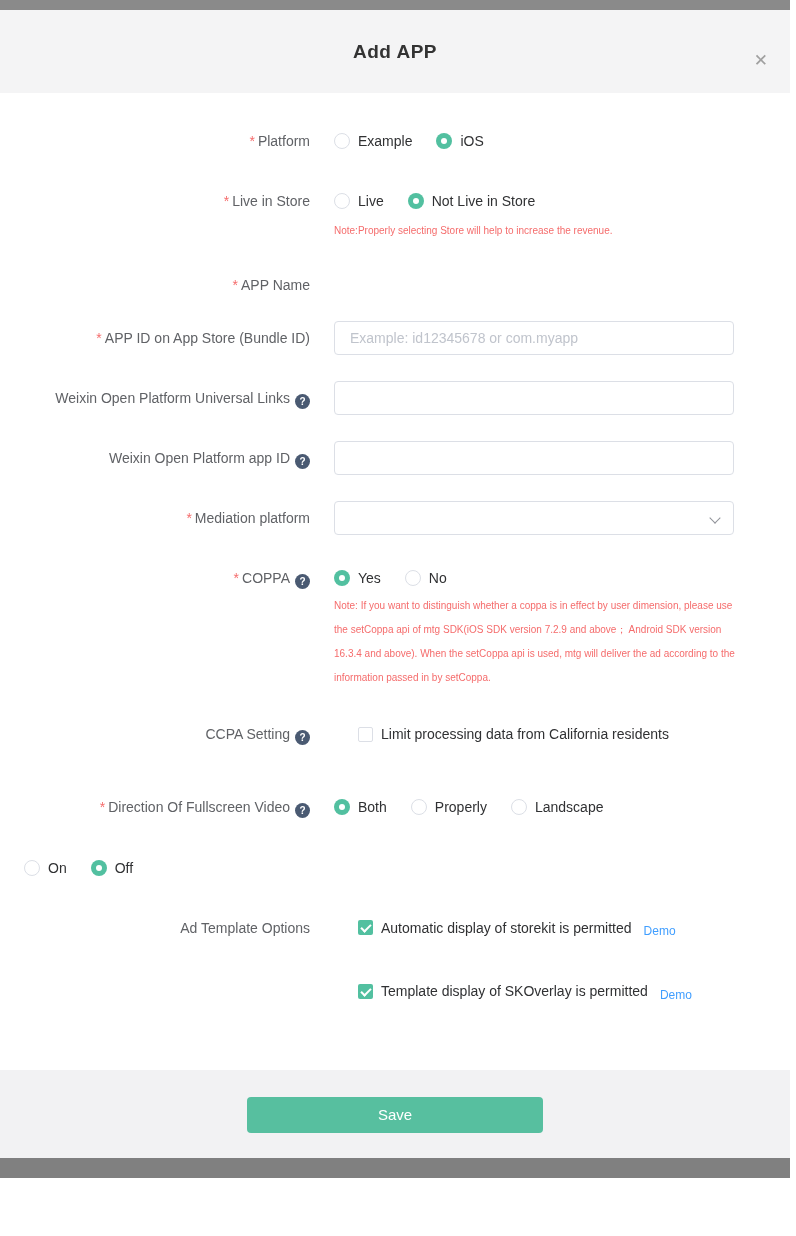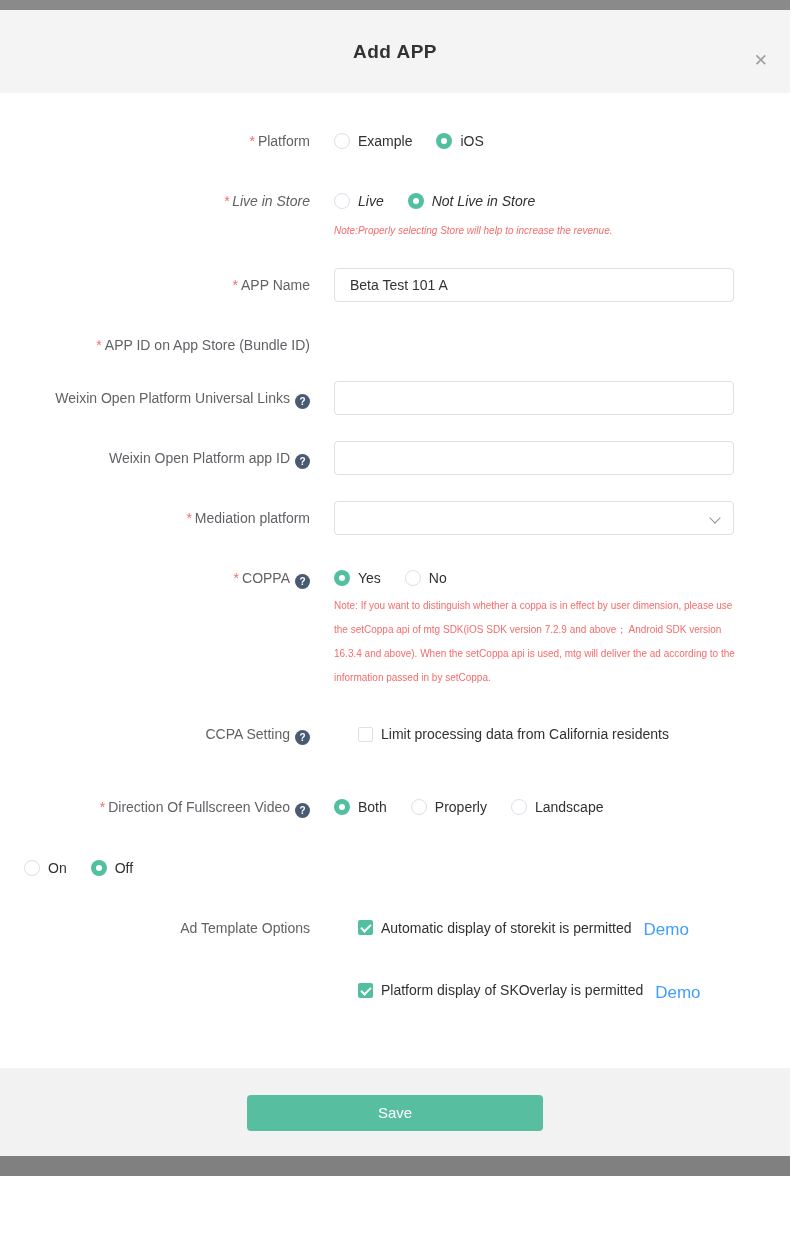--- a/index.html
+++ b/index.html
@@ -79,25 +79,25 @@
   }
   .chevron {
     position: absolute; right: 14px; top: 12px; width: 8px; height: 8px;
     border-right: 1px solid #909399; border-bottom: 1px solid #909399;
     transform: rotate(45deg);
   }
 
   .note { font-size: 10px; color: #f56c6c; line-height: 24px; margin-top: 8px; width: 410px; }
   .note-coppa { margin-top: 6px; }
 
-  .demo-link { font-size: 17px; color: #409eff; margin-left: 12px; cursor: pointer; text-decoration: none; }
+  .demo-link { font-size: 12px; color: #409eff; margin-left: 12px; cursor: pointer; text-decoration: none; }
 
   
   .mb-radio { margin-bottom: 40px; }
-  .mb-live { margin-bottom: 25px; font-style: italic; }
+  .mb-live { margin-bottom: 25px; }
   .mb-input { margin-bottom: 26px; }
   .mb-select { margin-bottom: 33px; }
   .mb-coppa { margin-bottom: 34px; }
   .mb-ccpa { margin-bottom: 50px; }
 
   .modal-footer {
     height: 88px; background: #f2f2f3; flex-shrink: 0; margin-top: 65px;
     display: flex; justify-content: center; align-items: flex-start; padding-top: 27px;
   }
   .save-button {
@@ -145,27 +145,27 @@
             <span class="radio selected"></span>
             <span class="opt-label">Not Live in Store</span>
           </span>
         </div>
         <div class="note">Note:Properly selecting Store will help to increase the revenue.</div>
       </div>
     </div>
 
     <div class="form-row input-row mb-input">
       <div class="row-label"><span class="req">*</span><span>APP Name</span></div>
-      <div class="row-control">
-        <input class="text-input" type="text" value="Beta Test 101 A" style="">
-      </div>
     </div>
 
     <div class="form-row input-row mb-input">
       <div class="row-label"><span class="req">*</span><span>APP ID on App Store (Bundle ID)</span></div>
+      <div class="row-control">
+        <input class="text-input" type="text" placeholder="Example: id12345678 or com.myapp" style="">
+      </div>
     </div>
 
     <div class="form-row input-row mb-input">
       <div class="row-label"><span>Weixin Open Platform Universal Links</span><span class="help-icon">?</span></div>
       <div class="row-control">
         <input class="text-input" type="text" style="">
       </div>
     </div>
 
     <div class="form-row input-row mb-input">
@@ -251,21 +251,21 @@
           <span class="opt-label">Automatic display of storekit is permitted</span>
         </span><a class="demo-link">Demo</a>
       </div>
     </div>
 
     <div class="form-row">
       <div class="row-label"></div>
       <div class="row-control">
         <span class="checkbox-item">
           <span class="checkbox checked"></span>
-          <span class="opt-label">Platform display of SKOverlay is permitted</span>
+          <span class="opt-label">Template display of SKOverlay is permitted</span>
         </span><a class="demo-link">Demo</a>
       </div>
     </div>
 
   </div>
 
   <div class="modal-footer">
     <button class="save-button">Save</button>
   </div>
 

